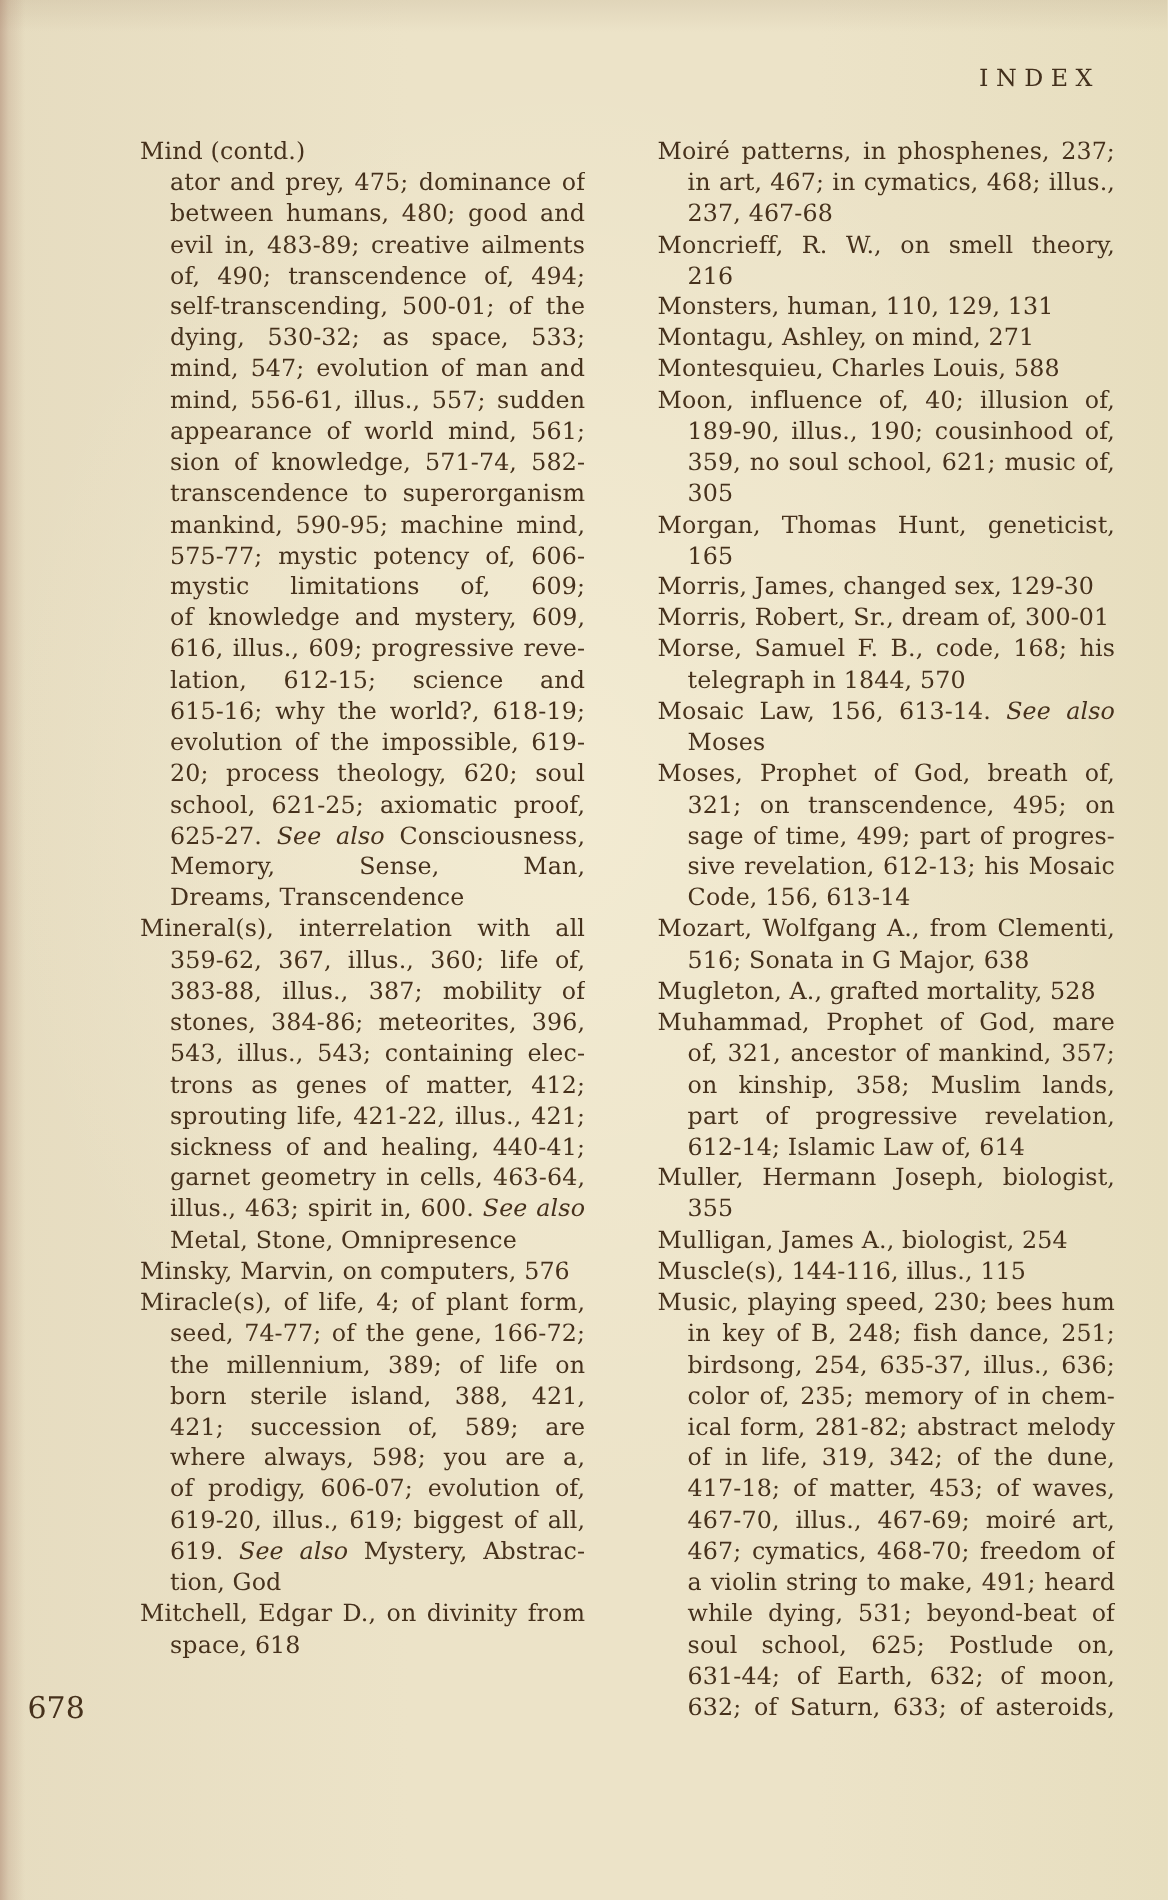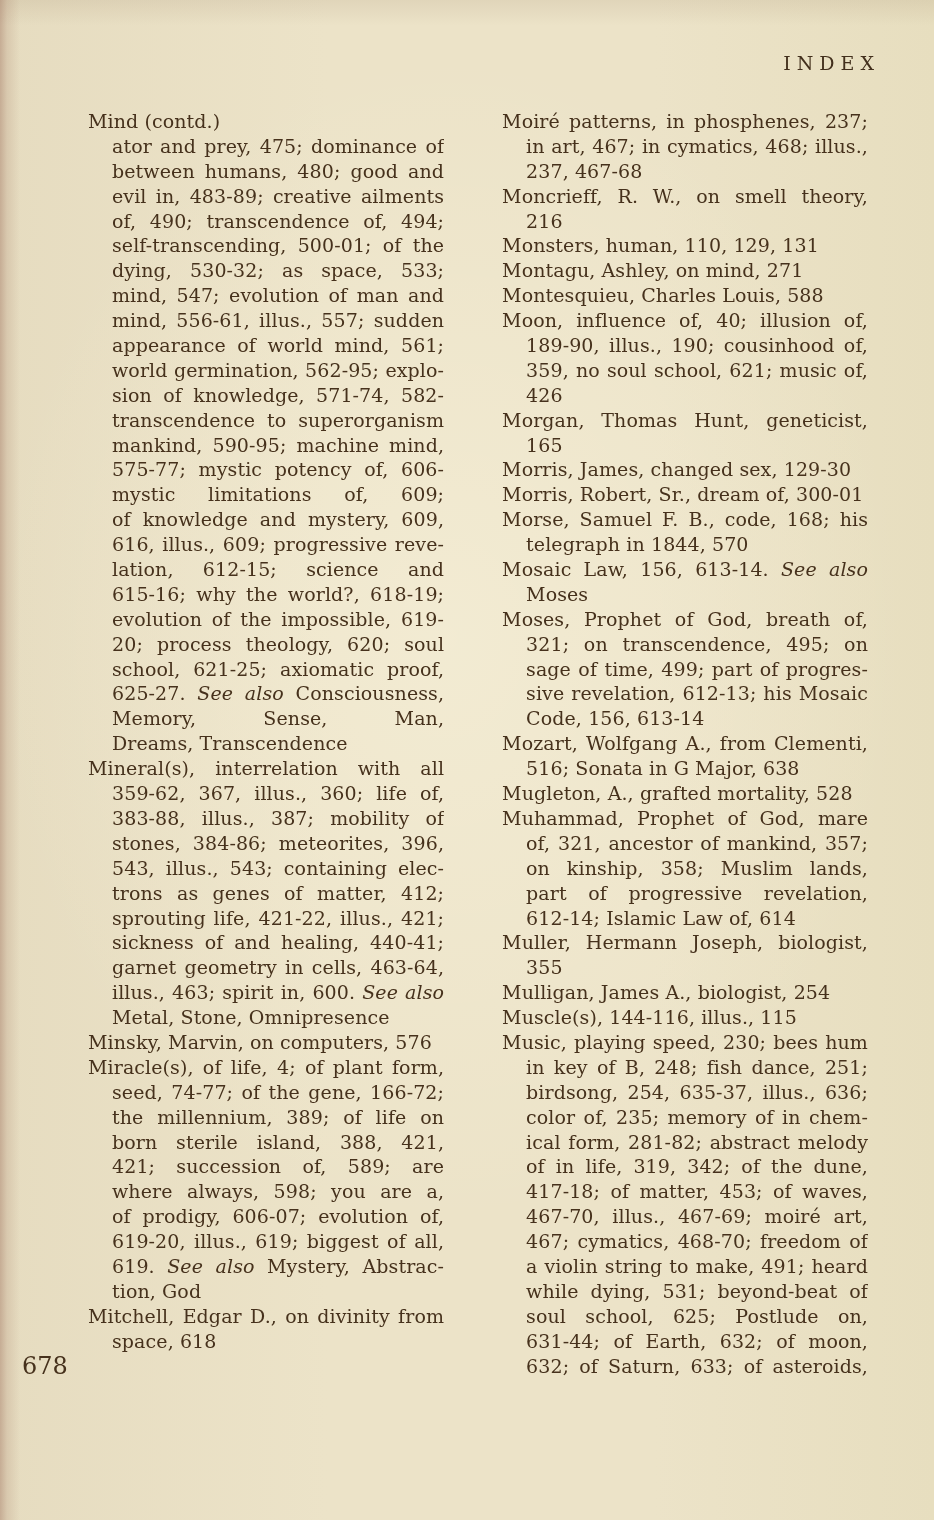--- a/index.html
+++ b/index.html
@@ -16,21 +16,21 @@
       radial-gradient(ellipse 70% 55% at 48% 42%, rgba(255,250,230,0.35), rgba(0,0,0,0) 70%),
       linear-gradient(90deg, #e6dcc0 0%, #ece3c8 35%, #ece3c8 70%, #e7debf 100%);
   }
   .page-title{
     position:absolute;top:52px;left:100px;width:780px;
     text-align:right;
     font-size:19px;letter-spacing:6px;
     color:#43301d;
   }
   .columns{
-    position:absolute;top:109px;left:88px;width:780px;
+    position:absolute;top:109px;left:112px;width:780px;
     display:flex;gap:58px;
     color:#46311c;
     font-size:19px;line-height:24.9px;
     letter-spacing:0.1px;
   }
   .col{width:362px;}
   .col.right{width:372px;}
   .line{height:24.9px;overflow:hidden;white-space:normal;}
   .line.ind{padding-left:24px;}
   .line.just{text-align:justify;text-align-last:justify;-moz-text-align-last:justify;}
@@ -52,21 +52,20 @@
       <div class="line">Mind (contd.)</div>
       <div class="line ind just">ator and prey, 475; dominance of</div>
       <div class="line ind just">between humans, 480; good and</div>
       <div class="line ind just">evil in, 483-89; creative ailments</div>
       <div class="line ind just">of, 490; transcendence of, 494; the</div>
       <div class="line ind just">self-transcending, 500-01; of the</div>
       <div class="line ind just">dying, 530-32; as space, 533; proto-</div>
       <div class="line ind just">mind, 547; evolution of man and his</div>
       <div class="line ind just">mind, 556-61, illus., 557; sudden</div>
       <div class="line ind just">appearance of world mind, 561;</div>
-      <div class="line ind just">world germination, 562-95; explo-</div>
       <div class="line ind just">sion of knowledge, 571-74, 582-83;</div>
       <div class="line ind just">transcendence to superorganism</div>
       <div class="line ind just">mankind, 590-95; machine mind,</div>
       <div class="line ind just">575-77; mystic potency of, 606-07;</div>
       <div class="line ind just">mystic limitations of, 609; horizons</div>
       <div class="line ind just">of knowledge and mystery, 609,</div>
       <div class="line ind just">616, illus., 609; progressive reve-</div>
       <div class="line ind just">lation, 612-15; science and religion,</div>
       <div class="line ind just">615-16; why the world?, 618-19;</div>
       <div class="line ind just">evolution of the impossible, 619-</div>
@@ -105,21 +104,21 @@
       <div class="line ind just">in art, 467; in cymatics, 468; illus.,</div>
       <div class="line ind">237, 467-68</div>
       <div class="line just">Moncrieff, R. W., on smell theory,</div>
       <div class="line ind">216</div>
       <div class="line">Monsters, human, 110, 129, 131</div>
       <div class="line">Montagu, Ashley, on mind, 271</div>
       <div class="line">Montesquieu, Charles Louis, 588</div>
       <div class="line just">Moon, influence of, 40; illusion of,</div>
       <div class="line ind just">189-90, illus., 190; cousinhood of,</div>
       <div class="line ind just">359, no soul school, 621; music of,</div>
-      <div class="line ind">426</div>
+      <div class="line ind">305</div>
       <div class="line just">Morgan, Thomas Hunt, geneticist,</div>
       <div class="line ind">165</div>
       <div class="line">Morris, James, changed sex, 129-30</div>
       <div class="line">Morris, Robert, Sr., dream of, 300-01</div>
       <div class="line just">Morse, Samuel F. B., code, 168; his</div>
       <div class="line ind">telegraph in 1844, 570</div>
       <div class="line just">Mosaic Law, 156, 613-14. <i>See also</i></div>
       <div class="line ind">Moses</div>
       <div class="line just">Moses, Prophet of God, breath of,</div>
       <div class="line ind just">321; on transcendence, 495; on pas-</div>

